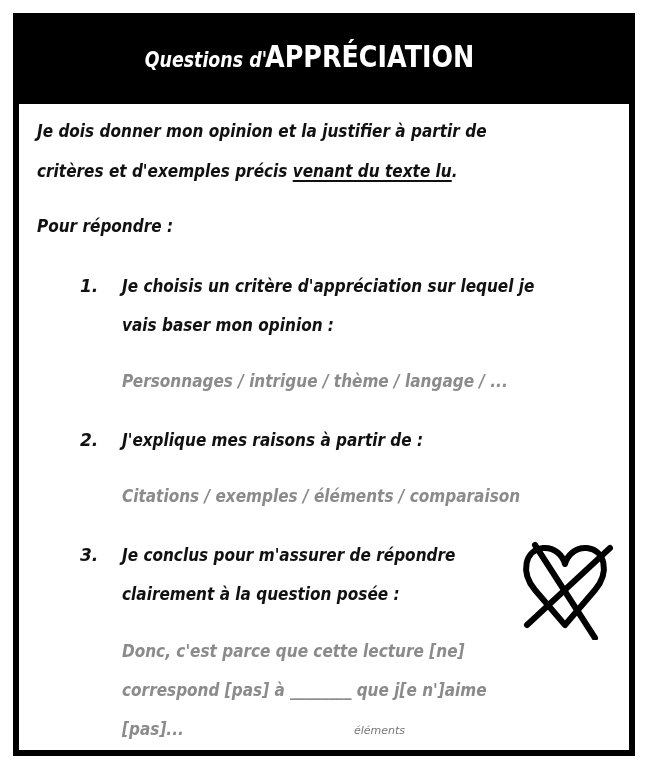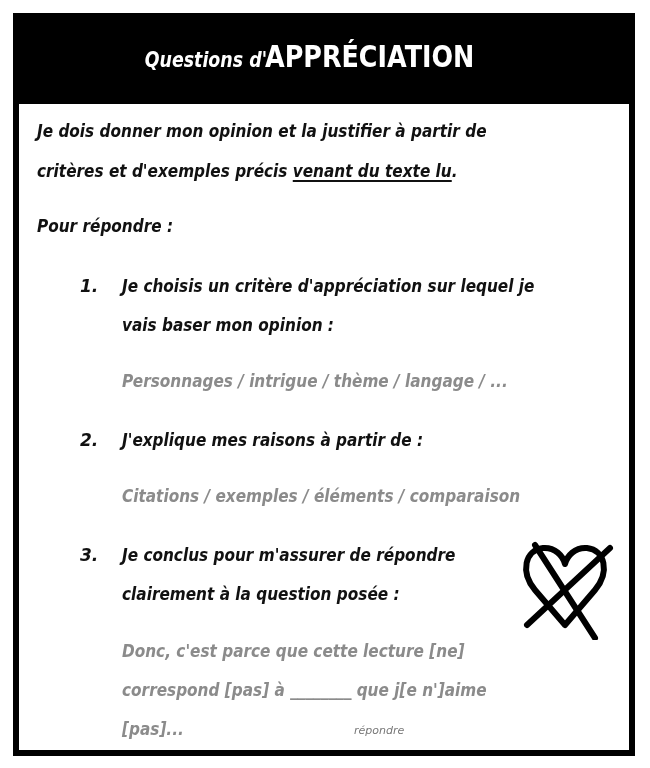--- a/index.html
+++ b/index.html
@@ -131,19 +131,19 @@
 <div class="num" style="left:80px; top:430px;">2.</div>
 <div class="text" style="left:122px; top:430px;">J'explique mes raisons à partir de :</div>
 <div class="text gray" style="left:122px; top:486px;">Citations / exemples / éléments / comparaison</div>
 
 <div class="num" style="left:80px; top:545px;">3.</div>
 <div class="text" style="left:122px; top:545px;">Je conclus pour m'assurer de répondre</div>
 <div class="text" style="left:122px; top:584px;">clairement à la question posée :</div>
 <div class="text gray" style="left:122px; top:641px;">Donc, c'est parce que cette lecture [ne]</div>
 <div class="text gray" style="left:122px; top:680px;">correspond [pas] à ________ que j[e n']aime</div>
 <div class="text gray" style="left:122px; top:719px;">[pas]...</div>
-<div class="small-label" style="left:354px; top:724px;">répondre</div>
+<div class="small-label" style="left:354px; top:724px;">éléments</div>
 
 <svg class="heart" viewBox="0 0 100 110">
   <path d="M50 95 L20 60 C5 42 10 20 28 18 C40 17 48 26 50 34 C52 26 60 17 72 18 C90 20 95 42 80 60 Z" fill="none" stroke="#000" stroke-width="6" stroke-linejoin="round"></path>
   <line x1="20" y1="15" x2="80" y2="108" stroke="#000" stroke-width="6" stroke-linecap="round"></line>
   <line x1="95" y1="18" x2="12" y2="95" stroke="#000" stroke-width="6" stroke-linecap="round"></line>
 </svg>
 
 </body></html>

